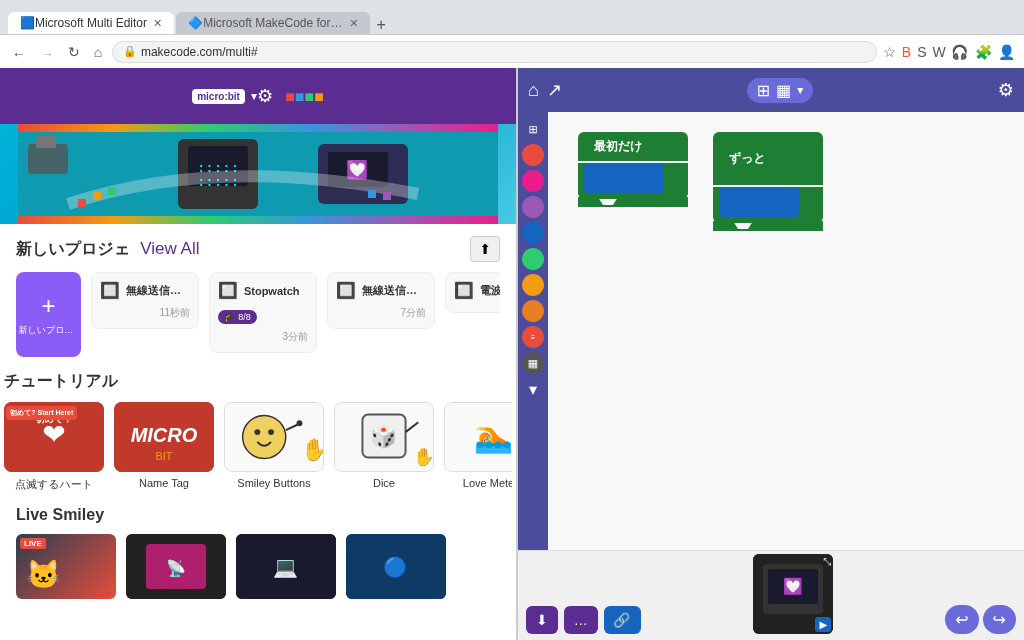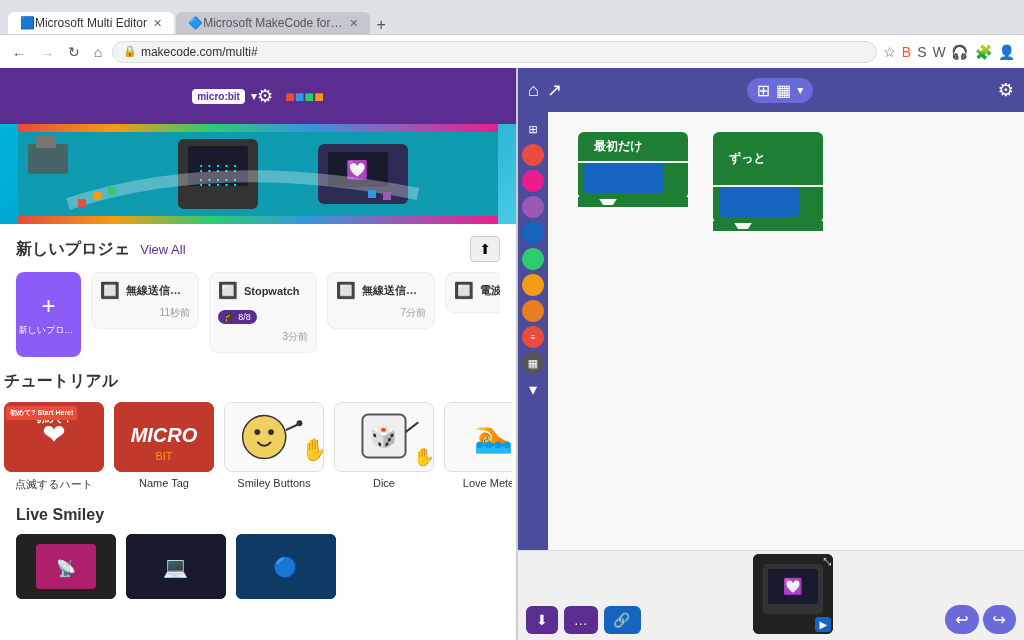--- a/index.html
+++ b/index.html
@@ -30,21 +30,21 @@
     .topbar-icon { font-size: 18px; color: #fff; cursor: pointer; }
 
     .hero-banner { background: #00b4d8; height: 100px; overflow: hidden; position: relative; flex-shrink: 0; }
     .hero-img-placeholder { width: 100%; height: 100%; background: linear-gradient(135deg, #00b4d8 0%, #0096c7 50%, #48cae4 100%); display: flex; align-items: center; justify-content: center; }
 
     .content-area { flex: 1; overflow-y: auto; padding: 0; background: #fff; }
 
     .section { padding: 12px 16px 6px; }
     .section-header { display: flex; align-items: center; gap: 10px; margin-bottom: 10px; }
     .section-title { font-size: 16px; font-weight: bold; color: #333; }
-    .view-all { color: #5c2d91; font-size: 13px; cursor: pointer; text-decoration: none; }
+    .view-all { color: #5c2d91; font-size: 17px; cursor: pointer; text-decoration: none; }
 
     .projects-row { display: flex; gap: 10px; align-items: flex-start; overflow: hidden; }
     .new-project-card { width: 65px; background: #8b5cf6; border-radius: 8px; padding: 10px 8px; display: flex; flex-direction: column; align-items: center; justify-content: center; cursor: pointer; height: 85px; flex-shrink: 0; }
     .new-project-plus { font-size: 24px; color: #fff; }
     .new-project-label { font-size: 9px; color: #fff; text-align: center; margin-top: 4px; white-space: nowrap; overflow: hidden; text-overflow: ellipsis; max-width: 60px; }
 
     .project-card { width: 108px; background: #f8f8f8; border-radius: 8px; padding: 8px; cursor: pointer; border: 1px solid #eee; flex-shrink: 0; }
     .project-card-header { display: flex; align-items: center; gap: 6px; margin-bottom: 4px; }
     .project-icon { font-size: 16px; color: #e91e8c; }
     .project-name { font-size: 11px; font-weight: bold; color: #333; white-space: nowrap; overflow: hidden; text-overflow: ellipsis; }
@@ -317,20 +317,26 @@
 
         </div>
       </div>
 
       <div class="live-section">
         <div class="section-header">
           <span class="section-title">Live Smiley</span>
         </div>
         <div class="live-row">
 
+          <div class="live-card" style="background:linear-gradient(135deg,#2c3e50,#e74c3c);">
+            <div class="live-badge">LIVE</div>
+            <svg width="100" height="65" viewBox="0 0 100 65" style="position:absolute;top:0;left:0;">
+              <text x="10" y="50" fill="#fff" font-size="28">🐱</text>
+            </svg>
+          </div>
 
           <div class="live-card" style="background:linear-gradient(135deg,#e91e8c,#333);">
             <svg width="100" height="65" viewBox="0 0 100 65">
               <rect width="100" height="65" fill="#222"></rect>
               <rect x="20" y="10" width="60" height="45" rx="4" fill="#e91e8c" opacity="0.7"></rect>
               <text x="50" y="40" fill="#fff" font-size="16" text-anchor="middle">📡</text>
             </svg>
           </div>
 
           <div class="live-card" style="background:#1a1a2e;">

